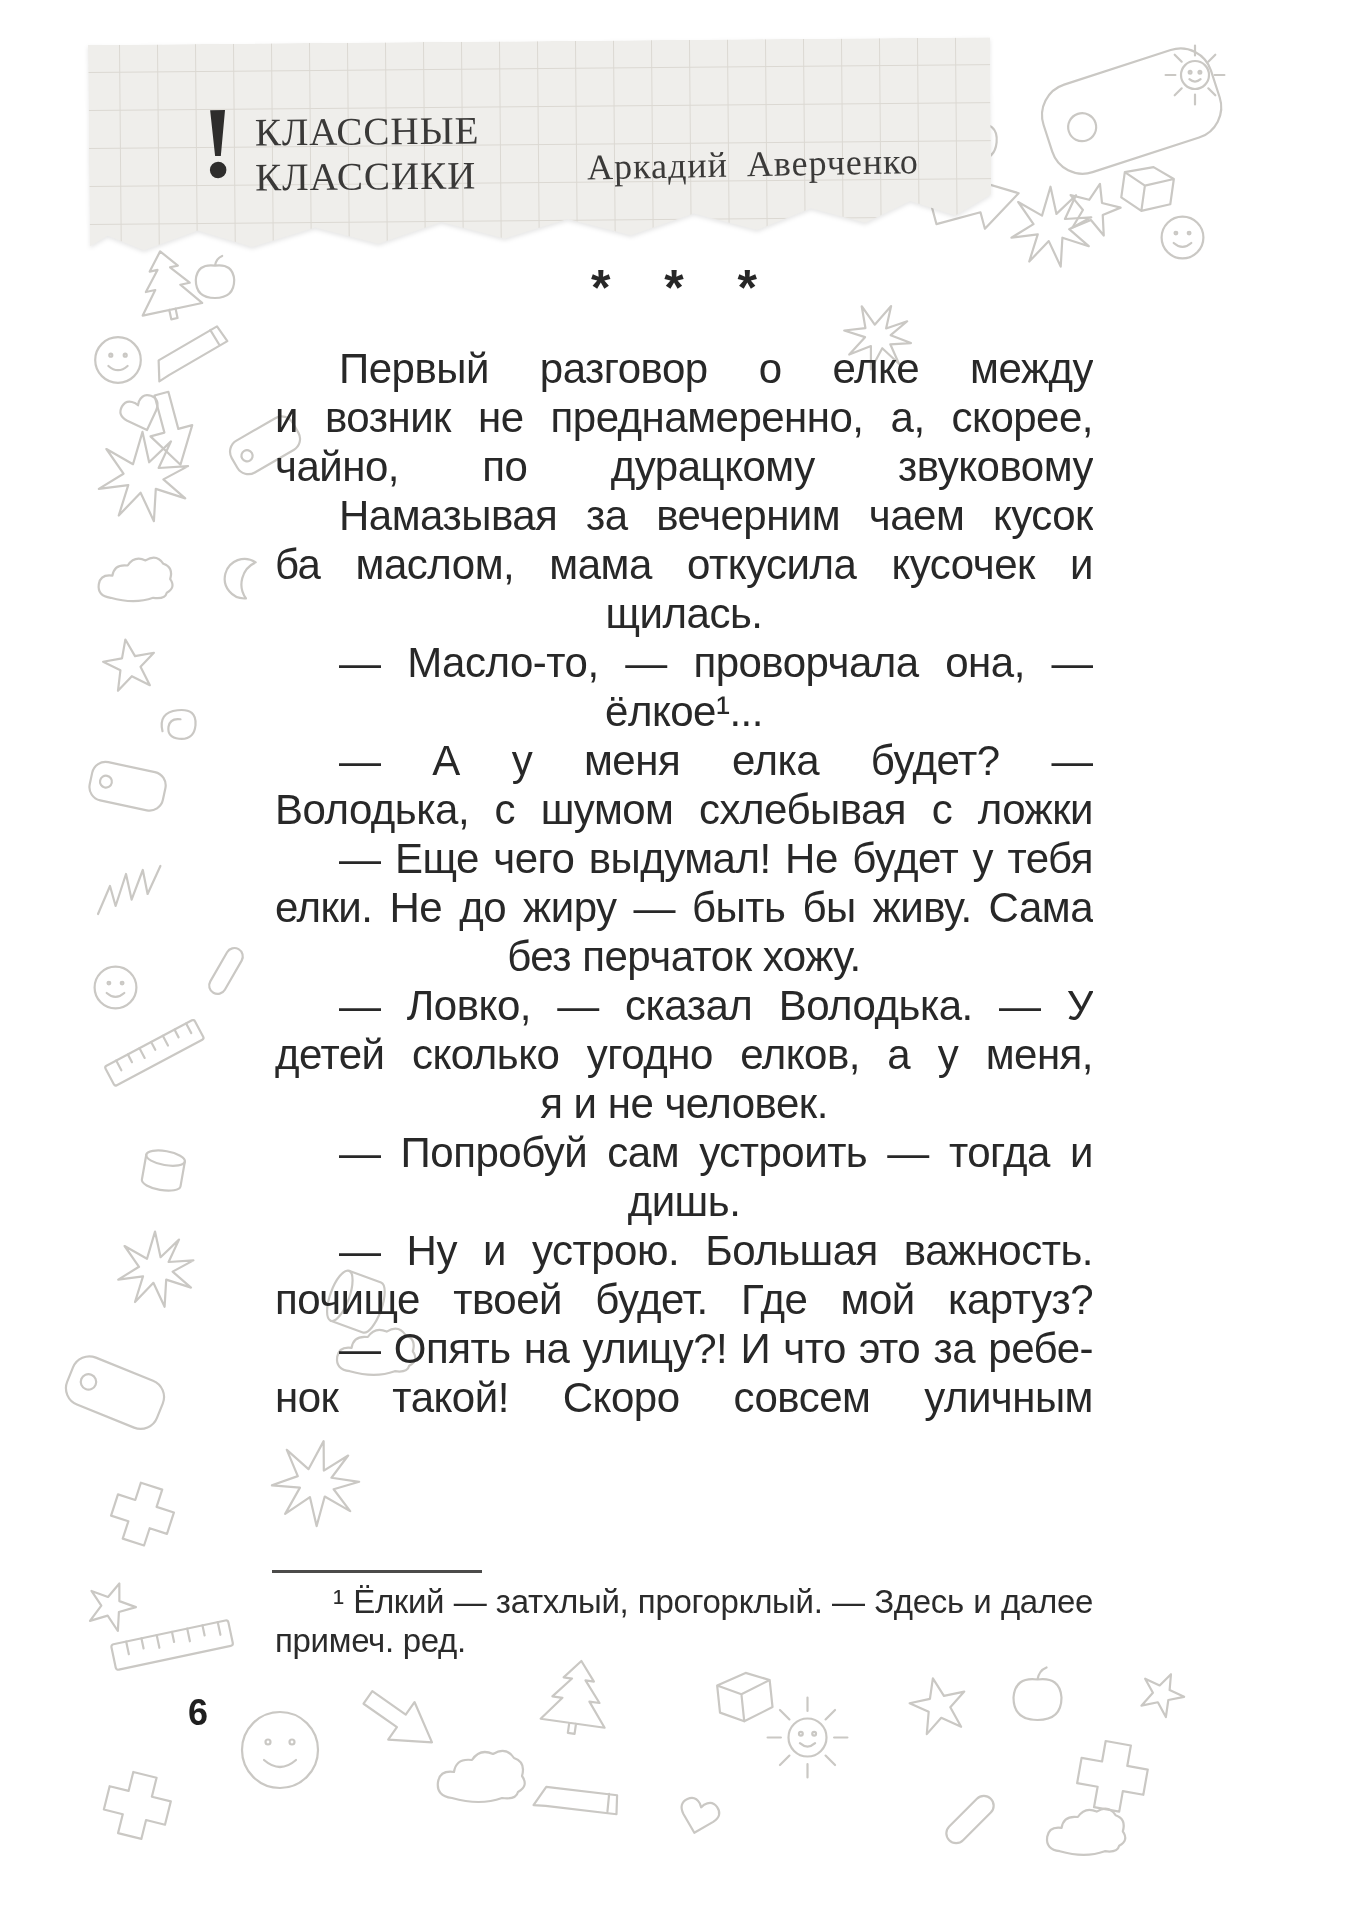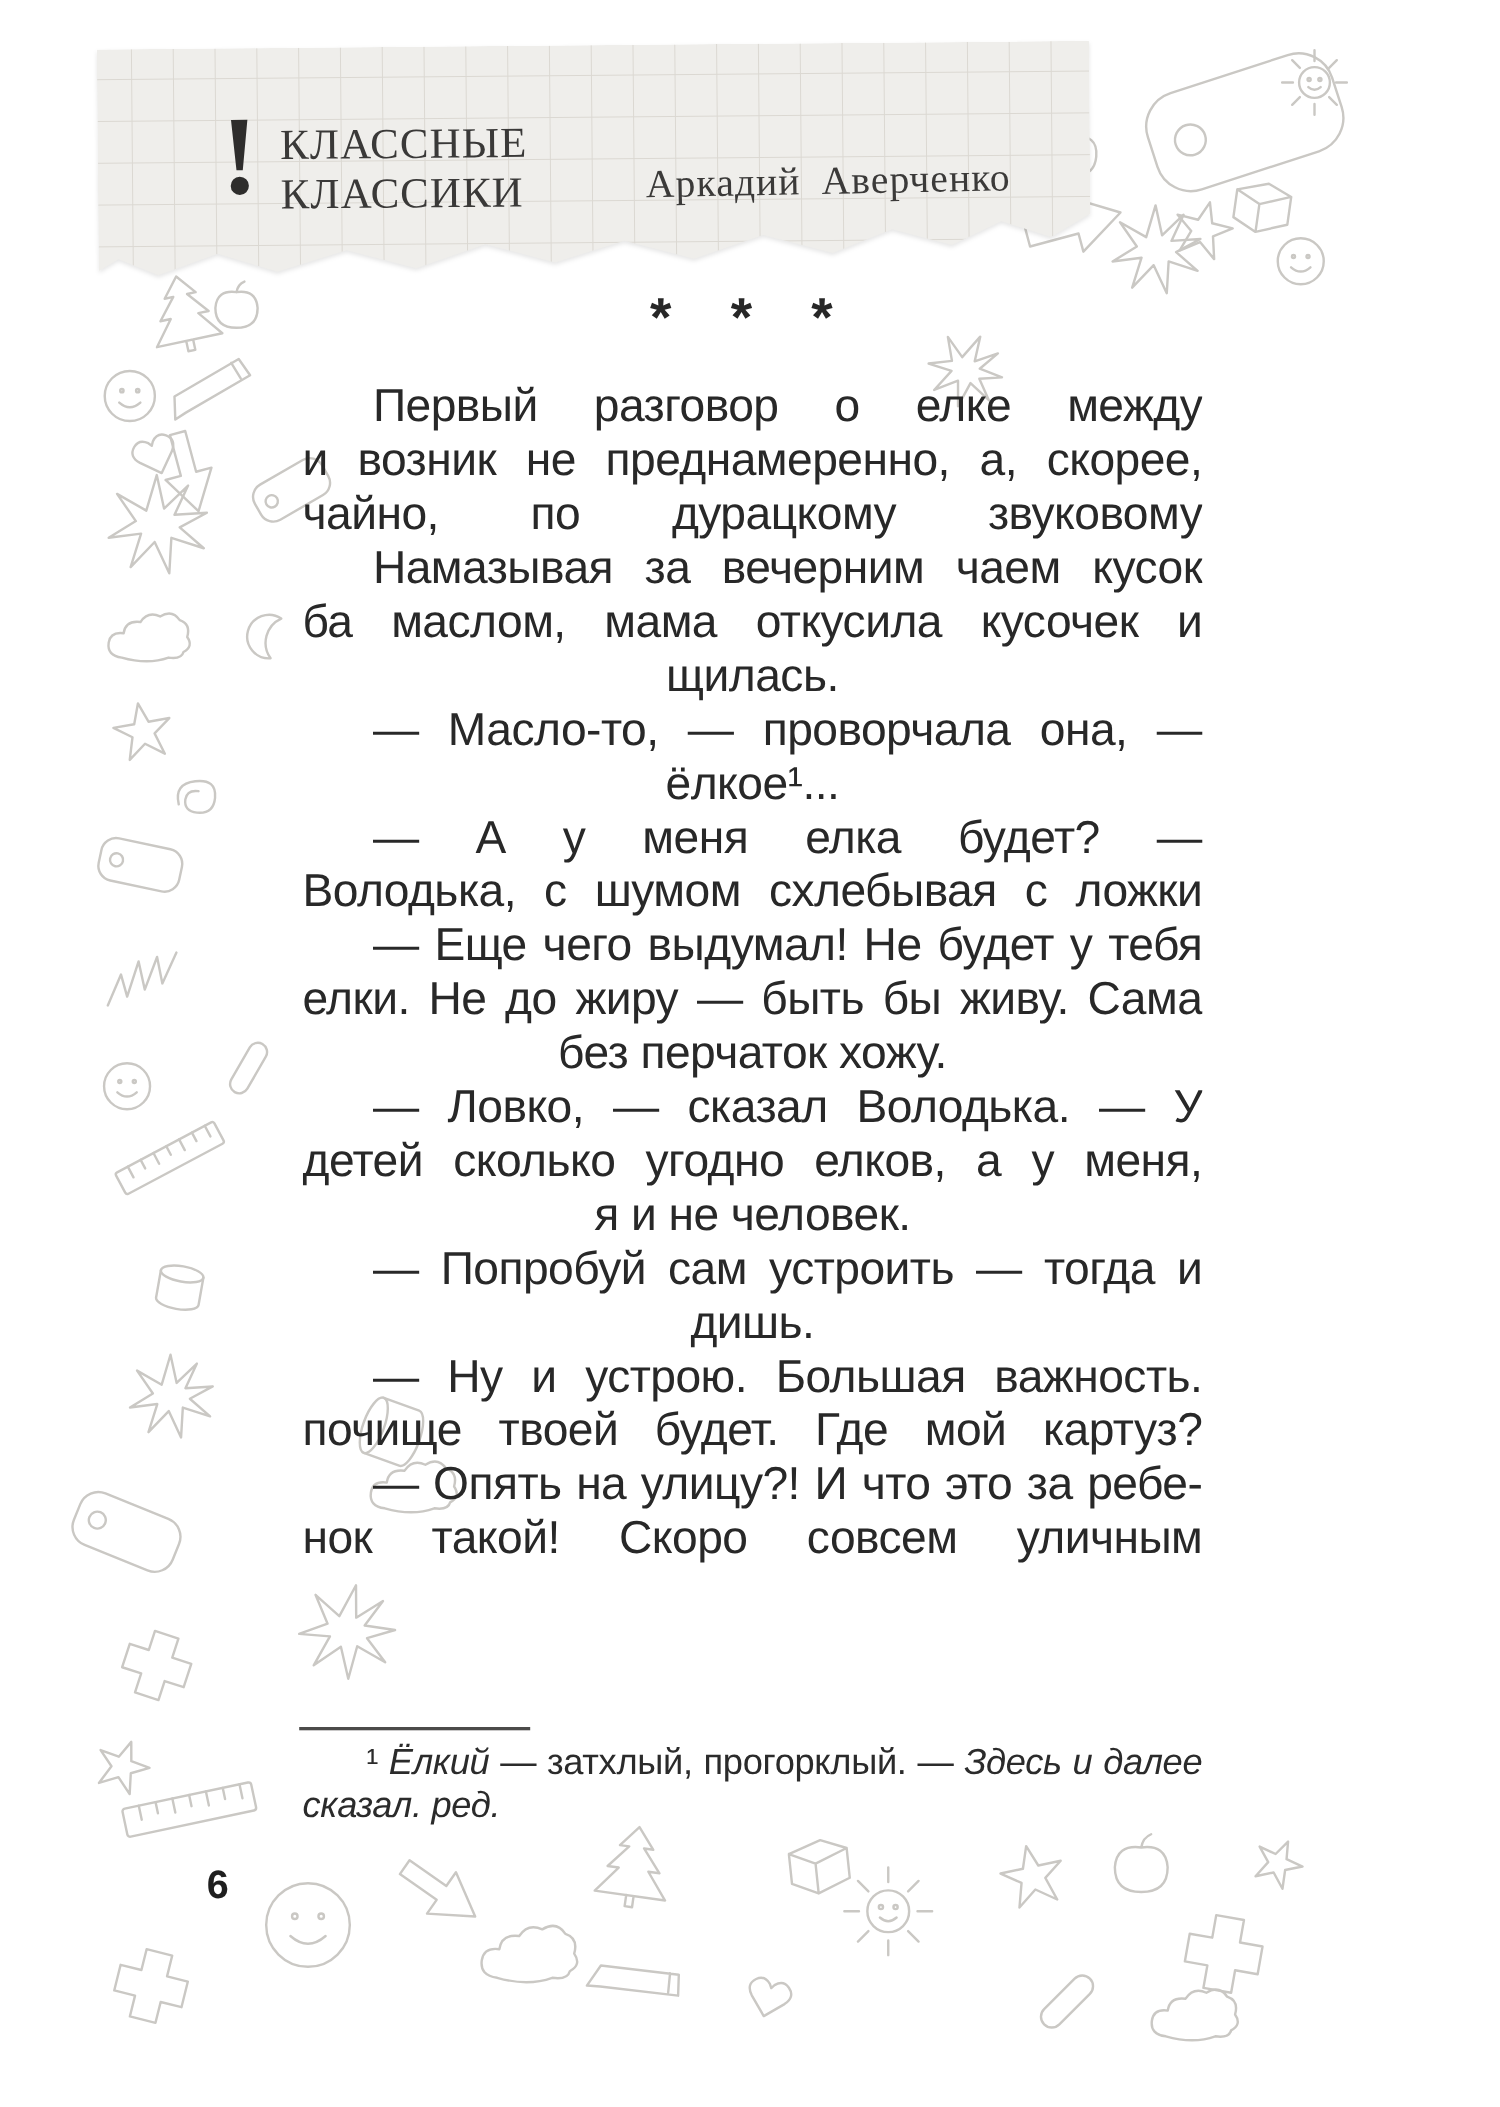--- a/index.html
+++ b/index.html
@@ -34,21 +34,21 @@
   .line.just::after{content:"";display:inline-block;width:100%;height:0;}
   .line.indent{padding-left:64px;}
 
   
   .fn-rule{position:absolute;left:272px;top:1570px;width:210px;height:3px;background:#4c4b4a;}
   .footnote{position:absolute;left:275px;top:1582px;width:818px;color:#2b2b2b;}
   .fline{height:39px;overflow:hidden;font-size:33px;line-height:39px;letter-spacing:-0.3px;text-align:left;}
   .fline.just{text-align:justify;text-align-last:justify;}
   .fline.just::after{content:"";display:inline-block;width:100%;height:0;}
   .fline.indent{padding-left:58px;}
-  .fline .it{font-style:italic;}
+  .fline .it{}
 
   .page-num{position:absolute;left:188px;top:1692px;font-size:36px;font-weight:bold;color:#1f1f1f;}
 </style>
 </head>
 <body>
 
 <div class="page">
 
   <svg class="doodles" width="1364" height="1915" viewBox="0 0 1364 1915" fill="none" stroke="#cac8c4" stroke-width="2.2" stroke-linecap="round" stroke-linejoin="round">
     <defs>
@@ -213,17 +213,17 @@
       <div class="line">дишь.</div>
       <div class="line indent just">— Ну и устрою. Большая важность. Еще</div>
       <div class="line just">почище твоей будет. Где мой картуз?</div>
       <div class="line indent just">— Опять на улицу?! И что это за ребе-</div>
       <div class="line just">нок такой! Скоро совсем уличным мальчиш-</div>
     </div>
 
   <div class="fn-rule"></div>
   <div class="footnote" id="footnote-lines">
       <div class="fline indent just"><span>¹ </span><span class="it">Ёлкий</span><span> — затхлый, прогорклый. — </span><span class="it">Здесь и далее</span></div>
-      <div class="fline"><span class="it">сказал. ред.</span></div>
+      <div class="fline"><span class="it">примеч. ред.</span></div>
     </div>
 
   <div class="page-num">6</div>
 </div>
 
 </body></html>

